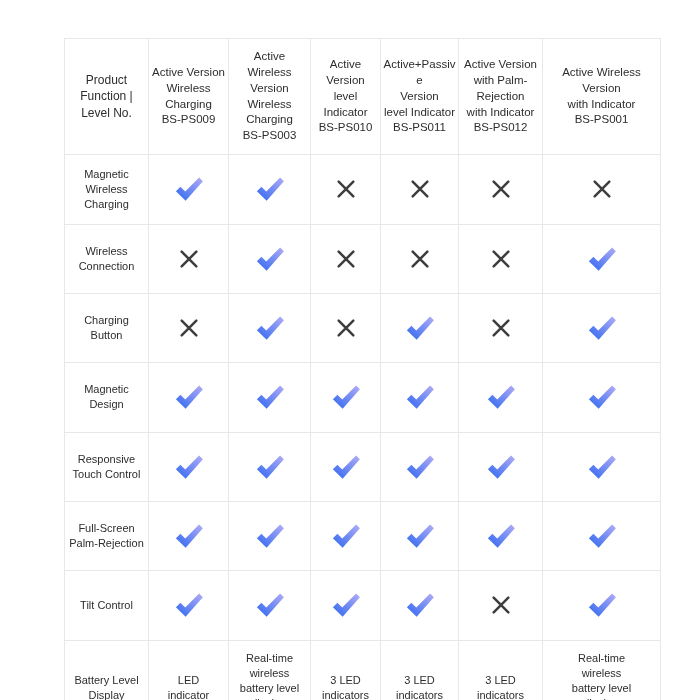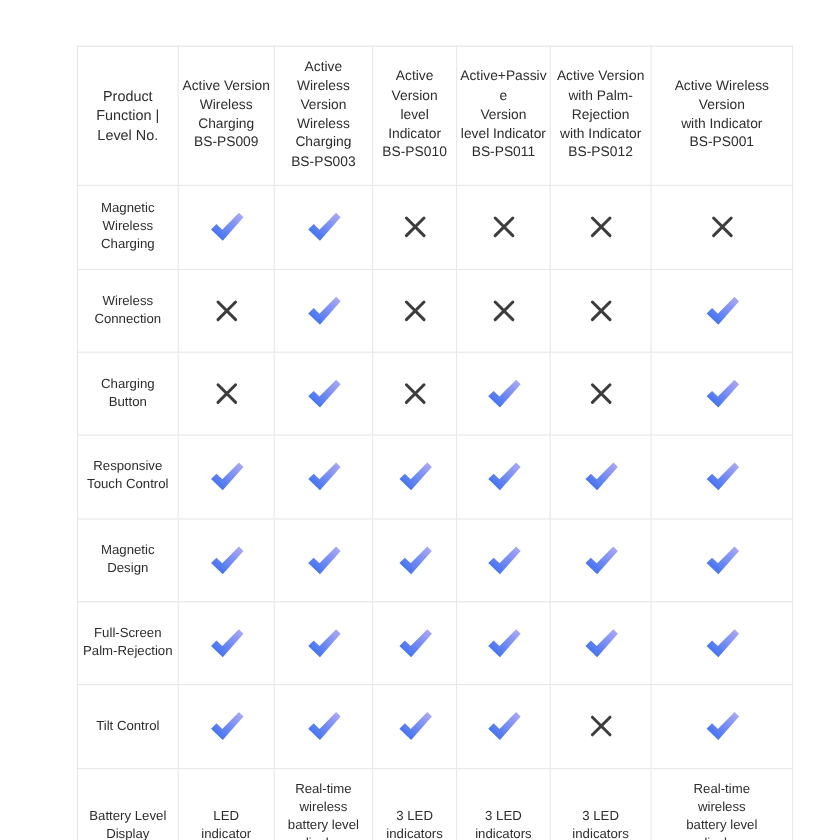--- a/index.html
+++ b/index.html
@@ -214,55 +214,55 @@
       <path d="M5 5 L25 25 M25 5 L5 25" stroke="#3d3d3d" stroke-width="3.4" stroke-linecap="round" fill="none"></path>
     </svg>
   </td>
           <td>
     <svg class="check-svg" viewBox="0 0 40 34">
       <polygon points="2.5,20 8.5,14 15,20.2 33.5,1.5 38.5,6.5 15.5,32.5" fill="url(#checkGrad)"></polygon>
     </svg>
   </td>
         </tr>
         <tr class="r-marks">
+          <th class="rowlabel">Magnetic Design</th>
+          <td>
+    <svg class="check-svg" viewBox="0 0 40 34">
+      <polygon points="2.5,20 8.5,14 15,20.2 33.5,1.5 38.5,6.5 15.5,32.5" fill="url(#checkGrad)"></polygon>
+    </svg>
+  </td>
+          <td>
+    <svg class="check-svg" viewBox="0 0 40 34">
+      <polygon points="2.5,20 8.5,14 15,20.2 33.5,1.5 38.5,6.5 15.5,32.5" fill="url(#checkGrad)"></polygon>
+    </svg>
+  </td>
+          <td>
+    <svg class="check-svg" viewBox="0 0 40 34">
+      <polygon points="2.5,20 8.5,14 15,20.2 33.5,1.5 38.5,6.5 15.5,32.5" fill="url(#checkGrad)"></polygon>
+    </svg>
+  </td>
+          <td>
+    <svg class="check-svg" viewBox="0 0 40 34">
+      <polygon points="2.5,20 8.5,14 15,20.2 33.5,1.5 38.5,6.5 15.5,32.5" fill="url(#checkGrad)"></polygon>
+    </svg>
+  </td>
+          <td>
+    <svg class="check-svg" viewBox="0 0 40 34">
+      <polygon points="2.5,20 8.5,14 15,20.2 33.5,1.5 38.5,6.5 15.5,32.5" fill="url(#checkGrad)"></polygon>
+    </svg>
+  </td>
+          <td>
+    <svg class="check-svg" viewBox="0 0 40 34">
+      <polygon points="2.5,20 8.5,14 15,20.2 33.5,1.5 38.5,6.5 15.5,32.5" fill="url(#checkGrad)"></polygon>
+    </svg>
+  </td>
+        </tr>
+        <tr class="r-marks">
           <th class="rowlabel">Responsive
 Touch Control</th>
-          <td>
-    <svg class="check-svg" viewBox="0 0 40 34">
-      <polygon points="2.5,20 8.5,14 15,20.2 33.5,1.5 38.5,6.5 15.5,32.5" fill="url(#checkGrad)"></polygon>
-    </svg>
-  </td>
-          <td>
-    <svg class="check-svg" viewBox="0 0 40 34">
-      <polygon points="2.5,20 8.5,14 15,20.2 33.5,1.5 38.5,6.5 15.5,32.5" fill="url(#checkGrad)"></polygon>
-    </svg>
-  </td>
-          <td>
-    <svg class="check-svg" viewBox="0 0 40 34">
-      <polygon points="2.5,20 8.5,14 15,20.2 33.5,1.5 38.5,6.5 15.5,32.5" fill="url(#checkGrad)"></polygon>
-    </svg>
-  </td>
-          <td>
-    <svg class="check-svg" viewBox="0 0 40 34">
-      <polygon points="2.5,20 8.5,14 15,20.2 33.5,1.5 38.5,6.5 15.5,32.5" fill="url(#checkGrad)"></polygon>
-    </svg>
-  </td>
-          <td>
-    <svg class="check-svg" viewBox="0 0 40 34">
-      <polygon points="2.5,20 8.5,14 15,20.2 33.5,1.5 38.5,6.5 15.5,32.5" fill="url(#checkGrad)"></polygon>
-    </svg>
-  </td>
-          <td>
-    <svg class="check-svg" viewBox="0 0 40 34">
-      <polygon points="2.5,20 8.5,14 15,20.2 33.5,1.5 38.5,6.5 15.5,32.5" fill="url(#checkGrad)"></polygon>
-    </svg>
-  </td>
-        </tr>
-        <tr class="r-marks">
-          <th class="rowlabel">Magnetic Design</th>
           <td>
     <svg class="check-svg" viewBox="0 0 40 34">
       <polygon points="2.5,20 8.5,14 15,20.2 33.5,1.5 38.5,6.5 15.5,32.5" fill="url(#checkGrad)"></polygon>
     </svg>
   </td>
           <td>
     <svg class="check-svg" viewBox="0 0 40 34">
       <polygon points="2.5,20 8.5,14 15,20.2 33.5,1.5 38.5,6.5 15.5,32.5" fill="url(#checkGrad)"></polygon>
     </svg>
   </td>

